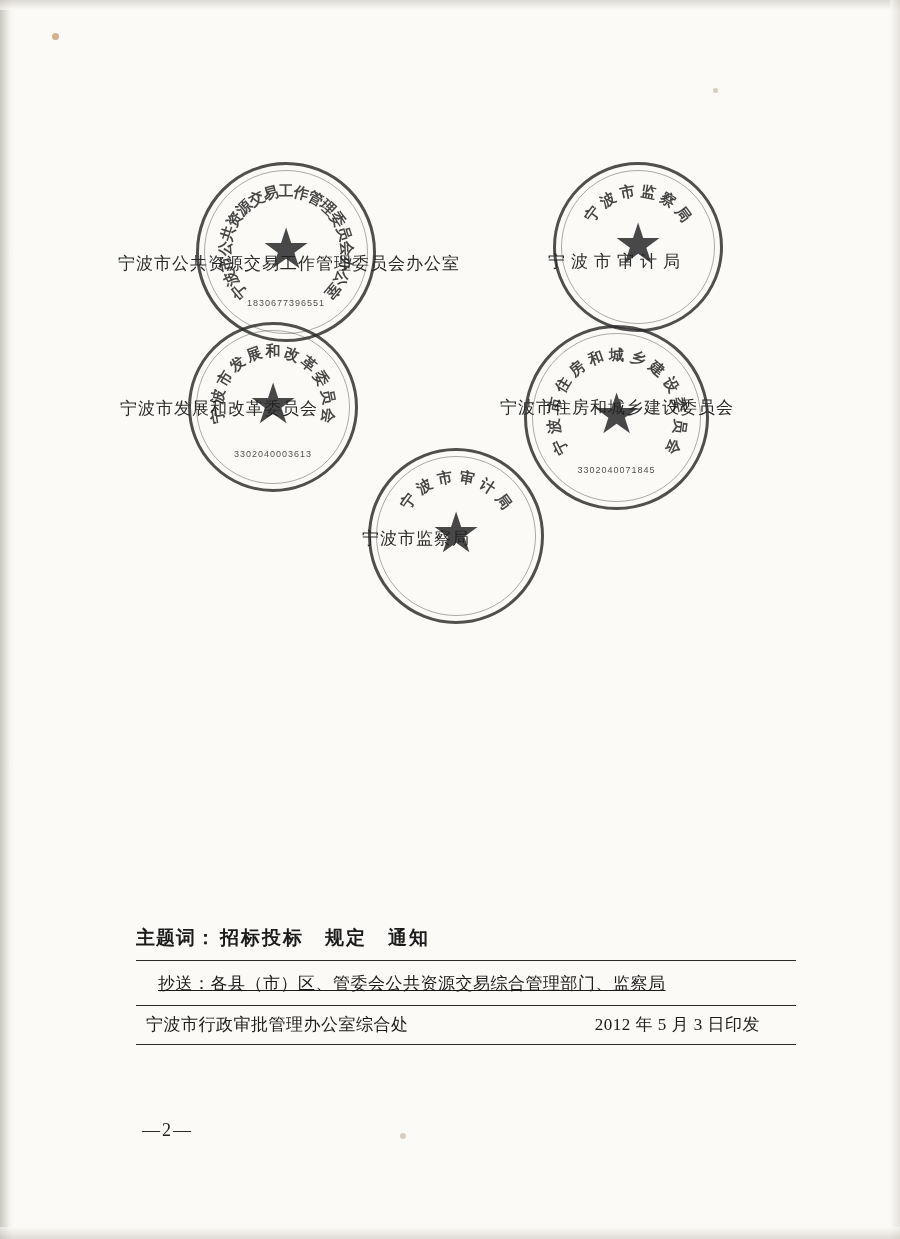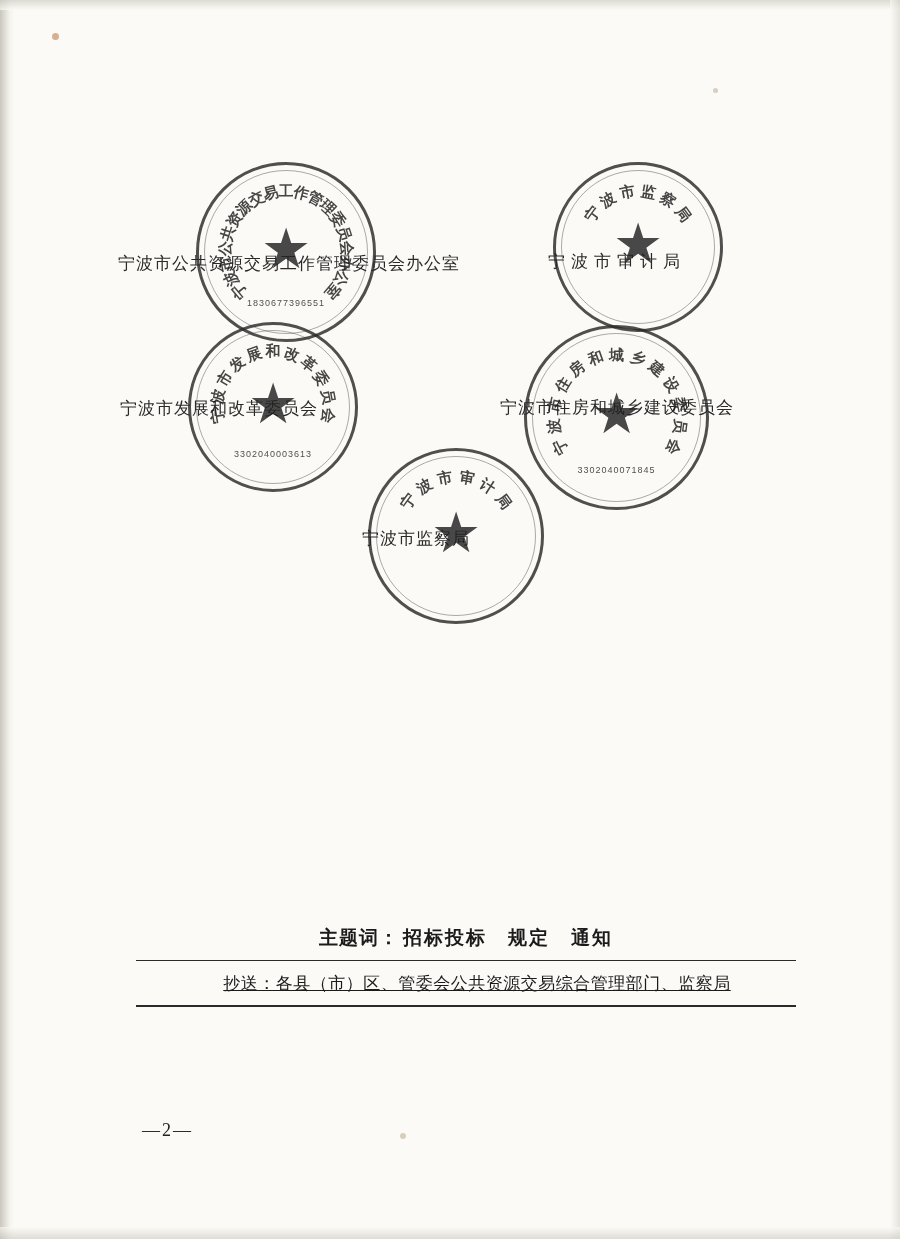--- a/index.html
+++ b/index.html
@@ -144,21 +144,20 @@
     color: #1f1f1f;
     font-family: "Liberation Serif", serif;
   }
 
   
   .footer-block {
     position: absolute;
     left: 136px;
     top: 925px;
     width: 660px;
-    text-align: center;
   }
   .keywords {
     font-size: 19px;
     font-weight: bold;
     letter-spacing: 1px;
     padding-bottom: 9px;
     white-space: nowrap;
   }
   .keywords .kw-label { font-weight: bold; }
   .keywords .kw-terms { margin-left: 4px; letter-spacing: 2px; }
@@ -316,19 +315,23 @@
     </div>
 
     <div class="rule"></div>
 
     <div class="cc-block">
       <div class="cc-line-1">抄送：各县（市）区、管委会公共资源交易综合管理部门、监察局</div>
     </div>
 
     <div class="rule"></div>
 
+    <div class="issue-row">
+      <div class="issue-left">宁波市行政审批管理办公室综合处</div>
+      <div class="issue-right">2012 年 5 月 3 日印发</div>
+    </div>
 
     <div class="rule"></div>
   </div>
 
   <div class="page-number">—2—</div>
 
 </div>
 
 </body></html>

